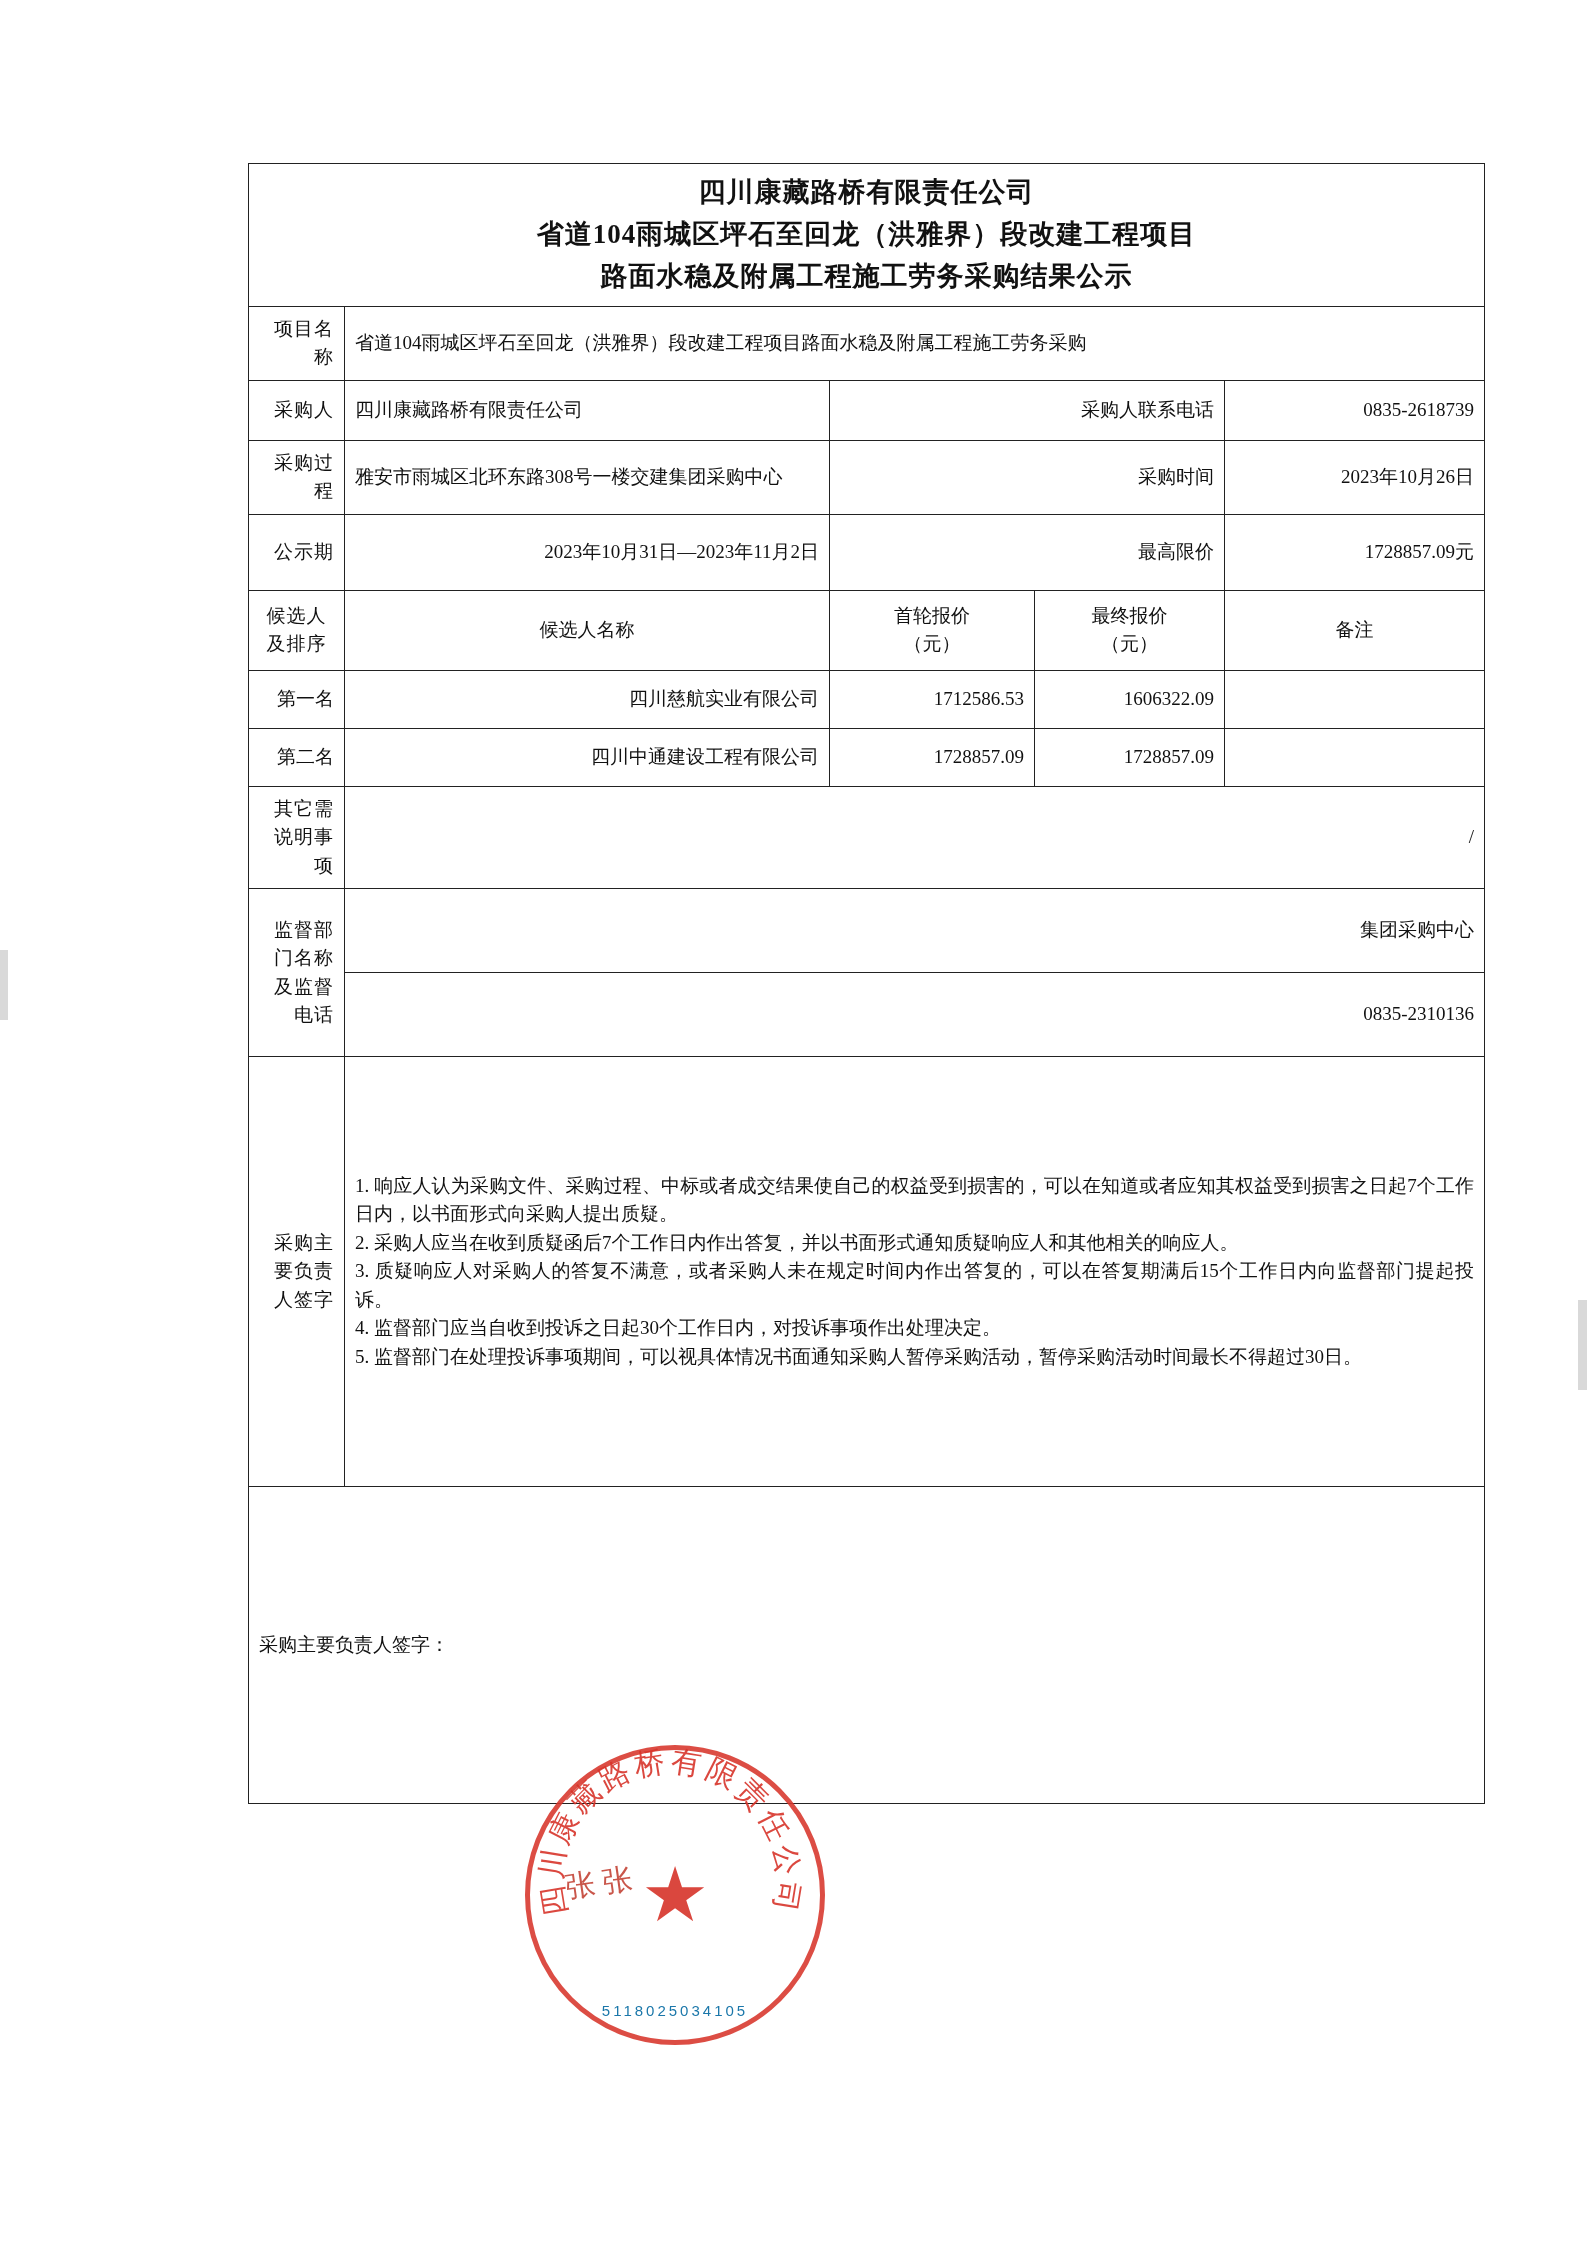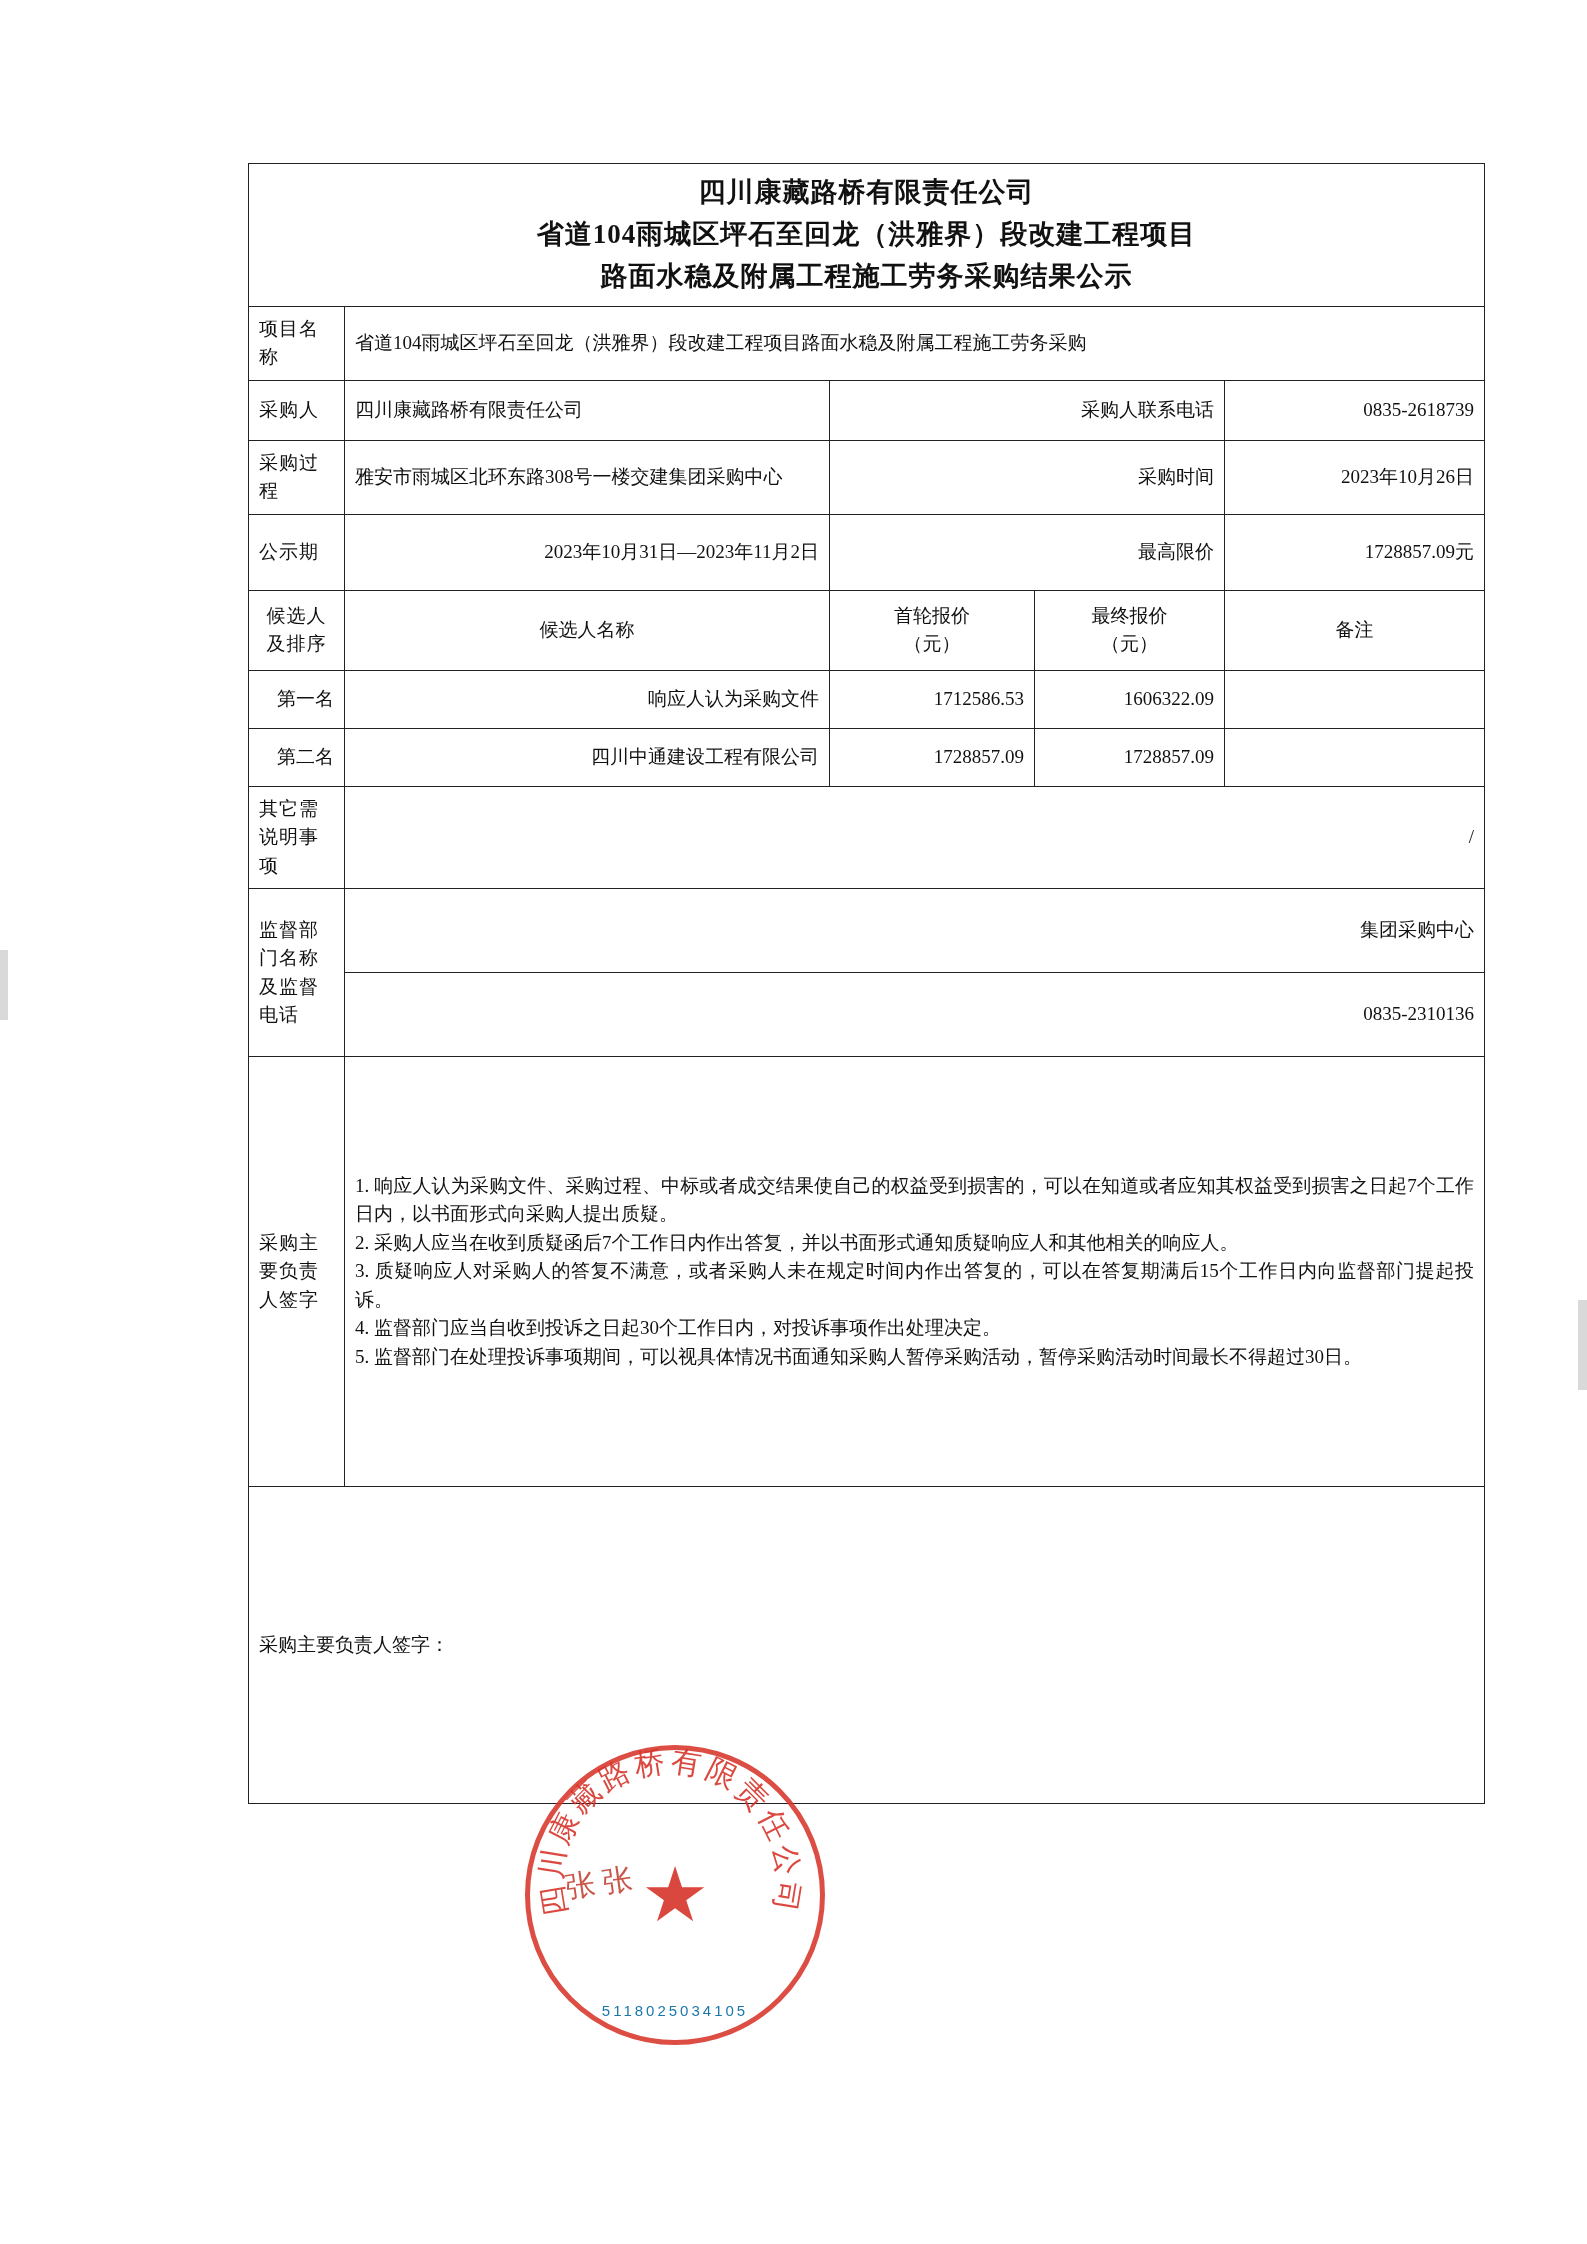--- a/index.html
+++ b/index.html
@@ -43,21 +43,21 @@
     padding: 26px 10px 28px 10px;
   }
   .title-line {
     font-size: 27px;
     font-weight: bold;
     letter-spacing: 1px;
     line-height: 1.55;
   }
   .label-cell {
     width: 96px;
-    text-align: left;
+    text-align: right;
     padding-left: 14px;
     letter-spacing: 1px;
   }
   .center { text-align: right; }
   .left { text-align: left; }
   .v-mid { vertical-align: middle; }
 
   .notes-cell {
     font-size: 19px;
     line-height: 1.72;
@@ -195,21 +195,21 @@
         </td>
         <td>
           <div>最终报价</div>
           <div>（元）</div>
         </td>
         <td>备注</td>
       </tr>
 
       <tr style="height:58px">
         <td class="center">第一名</td>
-        <td class="center">响应人认为采购文件</td>
+        <td class="center">四川慈航实业有限公司</td>
         <td class="center">1712586.53</td>
         <td class="center">1606322.09</td>
         <td class="center"></td>
       </tr>
 
       <tr style="height:58px">
         <td class="center">第二名</td>
         <td class="center">四川中通建设工程有限公司</td>
         <td class="center">1728857.09</td>
         <td class="center">1728857.09</td>

